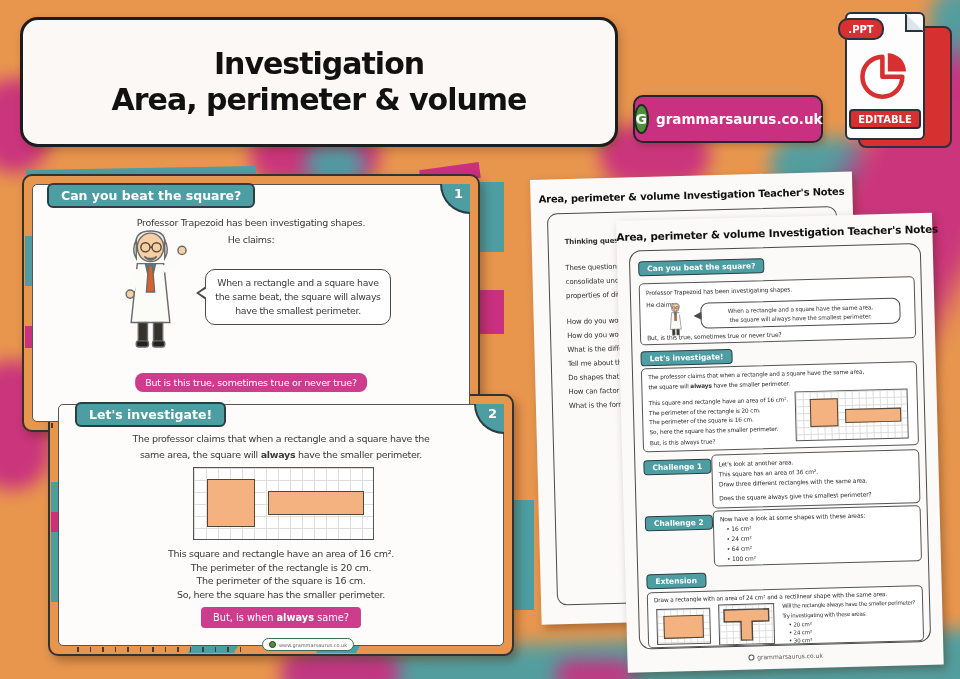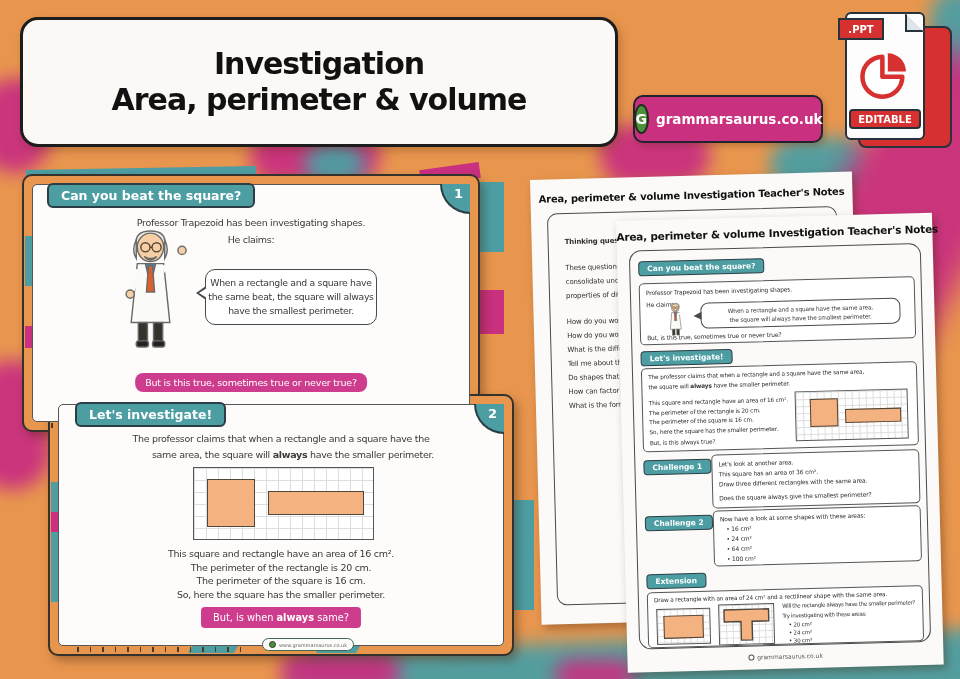--- a/index.html
+++ b/index.html
@@ -30,21 +30,21 @@
 
   
   .ppt-back{ left:858px; top:26px; width:94px; height:122px; background:#D63030;
     border:2px solid #27323a; border-radius:8px; }
   .ppt-page{ left:845px; top:12px; width:80px; height:128px; background:#FDFDFD;
     border:2px solid #27323a; border-radius:6px; }
   .ppt-fold{ left:905px; top:13px; width:19px; height:19px; background:#DCE5E9;
     border-left:2px solid #27323a; border-bottom:2px solid #27323a;
     clip-path:polygon(0 0,100% 100%,0 100%); }
   .ppt-tab{ left:838px; top:18px; width:46px; height:22px; background:#D63030; border:2px solid #27323a;
-    border-radius:0; color:#fff; font-weight:bold; font-size:10px; display:flex; align-items:center; justify-content:center;}
+    border-radius:10px; color:#fff; font-weight:bold; font-size:10px; display:flex; align-items:center; justify-content:center;}
   .ppt-editable{ left:849px; top:109px; width:72px; height:20px; background:#D63030; border:2px solid #27323a;
     border-radius:4px; color:#fff; font-weight:bold; font-size:10px; display:flex; align-items:center; justify-content:center;}
 
   
   .frame{ position:absolute; background:#E8964E; border:2px solid #35322e; border-radius:10px;
           box-shadow:4px 5px 10px rgba(60,25,0,.35); }
   .frame .white{ position:absolute; inset:8px; background:#FDFCFA; border:1px solid #555;
                  border-radius:5px; z-index:2; }
   .corner-num{ position:absolute; right:8px; top:8px; width:30px; height:30px; background:#4D9EA3;
     border-left:2px solid #2c3e45; border-bottom:2px solid #2c3e45; border-radius:0 0 0 30px; z-index:3;}
@@ -165,21 +165,21 @@
           <circle cx="76" cy="23" r="4" fill="#F6CFA6"></circle>
           <path d="M33 42 L26 62" fill="none" stroke="#FBFBF8" stroke-width="7"></path>
           <circle cx="25" cy="66" r="4" fill="#F6CFA6"></circle>
           <rect x="33" y="94" width="9" height="20" fill="#35332C"></rect>
           <rect x="48" y="94" width="9" height="20" fill="#35332C"></rect>
           <rect x="31" y="112" width="12" height="6" rx="2.5" fill="#222"></rect>
           <rect x="47" y="112" width="12" height="6" rx="2.5" fill="#222"></rect>
         </g>
       </svg>
 
-      <div class="speech" style="left:172px;top:84px;width:172px;height:56px;">
+      <div class="speech" style="left:172px;top:84px;width:186px;height:56px;">
         <div class="tail-d"></div>
         <div class="tail-w"></div>
         <div>When a rectangle and a square have</div>
         <div>the same beat, the square will always</div>
         <div>have the smallest perimeter.</div>
       </div>
 
       <div class="pink-banner" style="left:50%;top:188px;transform:translateX(-50%);border-radius:8px;">But is this true, sometimes true or never true?</div>
     </div>
     <div class="corner-num">
@@ -189,21 +189,21 @@
 
   <div class="frame" style="left:48px;top:394px;width:466px;height:262px;">
     <div class="decor" style="left:1px;top:86px;width:8px;height:120px;background:#4D9EA3;"></div>
     <div class="decor" style="left:1px;top:116px;width:8px;height:20px;background:#C9307F;"></div>
     <div class="decor" style="left:140px;bottom:1px;width:46px;height:7px;background:#4D9EA3;transform:skewX(-30deg);"></div>
     <div class="decor" style="left:268px;bottom:1px;width:40px;height:7px;background:#4D9EA3;transform:skewX(-30deg);"></div>
     <div class="ticks"></div>
     <div class="white">
       <div class="slide-badge" style="left:16px;top:-3px;">Let's investigate!</div>
       <p class="slide-text" style="position:absolute;left:0;top:26px;width:100%;">The professor claims that when a rectangle and a square have the</p>
-      <p class="slide-text" style="position:absolute;left:12px;top:42px;width:100%;"><span>same area, the square will </span><span class="b">always</span><span> have the smaller perimeter.</span></p>
+      <p class="slide-text" style="position:absolute;left:0;top:42px;width:100%;"><span>same area, the square will </span><span class="b">always</span><span> have the smaller perimeter.</span></p>
 
       <div class="grid-box g12" style="left:134px;top:62px;width:181px;height:73px;">
         <div class="oshape" style="left:13px;top:11px;width:48px;height:48px;"></div>
         <div class="oshape" style="left:74px;top:23px;width:96px;height:24px;"></div>
       </div>
 
       <p class="slide-text" style="position:absolute;left:0;top:142px;width:100%;line-height:13.5px;">This square and rectangle have an area of 16 cm².</p>
       <p class="slide-text" style="position:absolute;left:0;top:155.5px;width:100%;line-height:13.5px;">The perimeter of the rectangle is 20 cm.</p>
       <p class="slide-text" style="position:absolute;left:0;top:169px;width:100%;line-height:13.5px;">The perimeter of the square is 16 cm.</p>
       <p class="slide-text" style="position:absolute;left:0;top:182.5px;width:100%;line-height:13.5px;">So, here the square has the smaller perimeter.</p>

